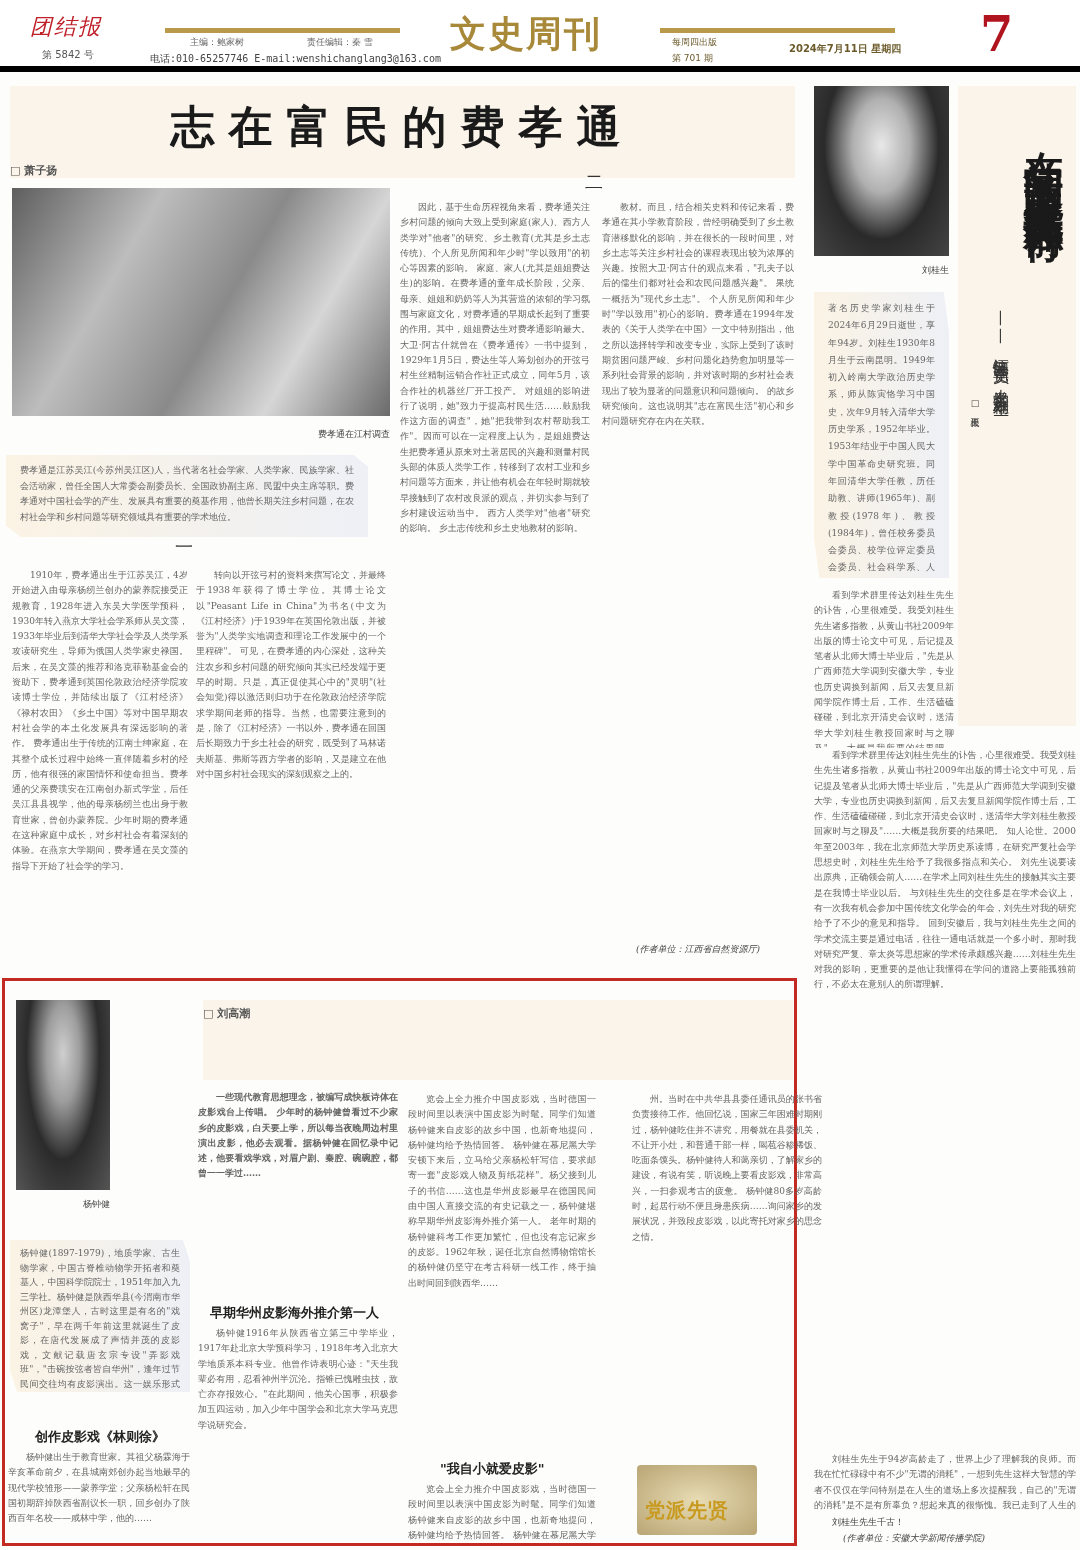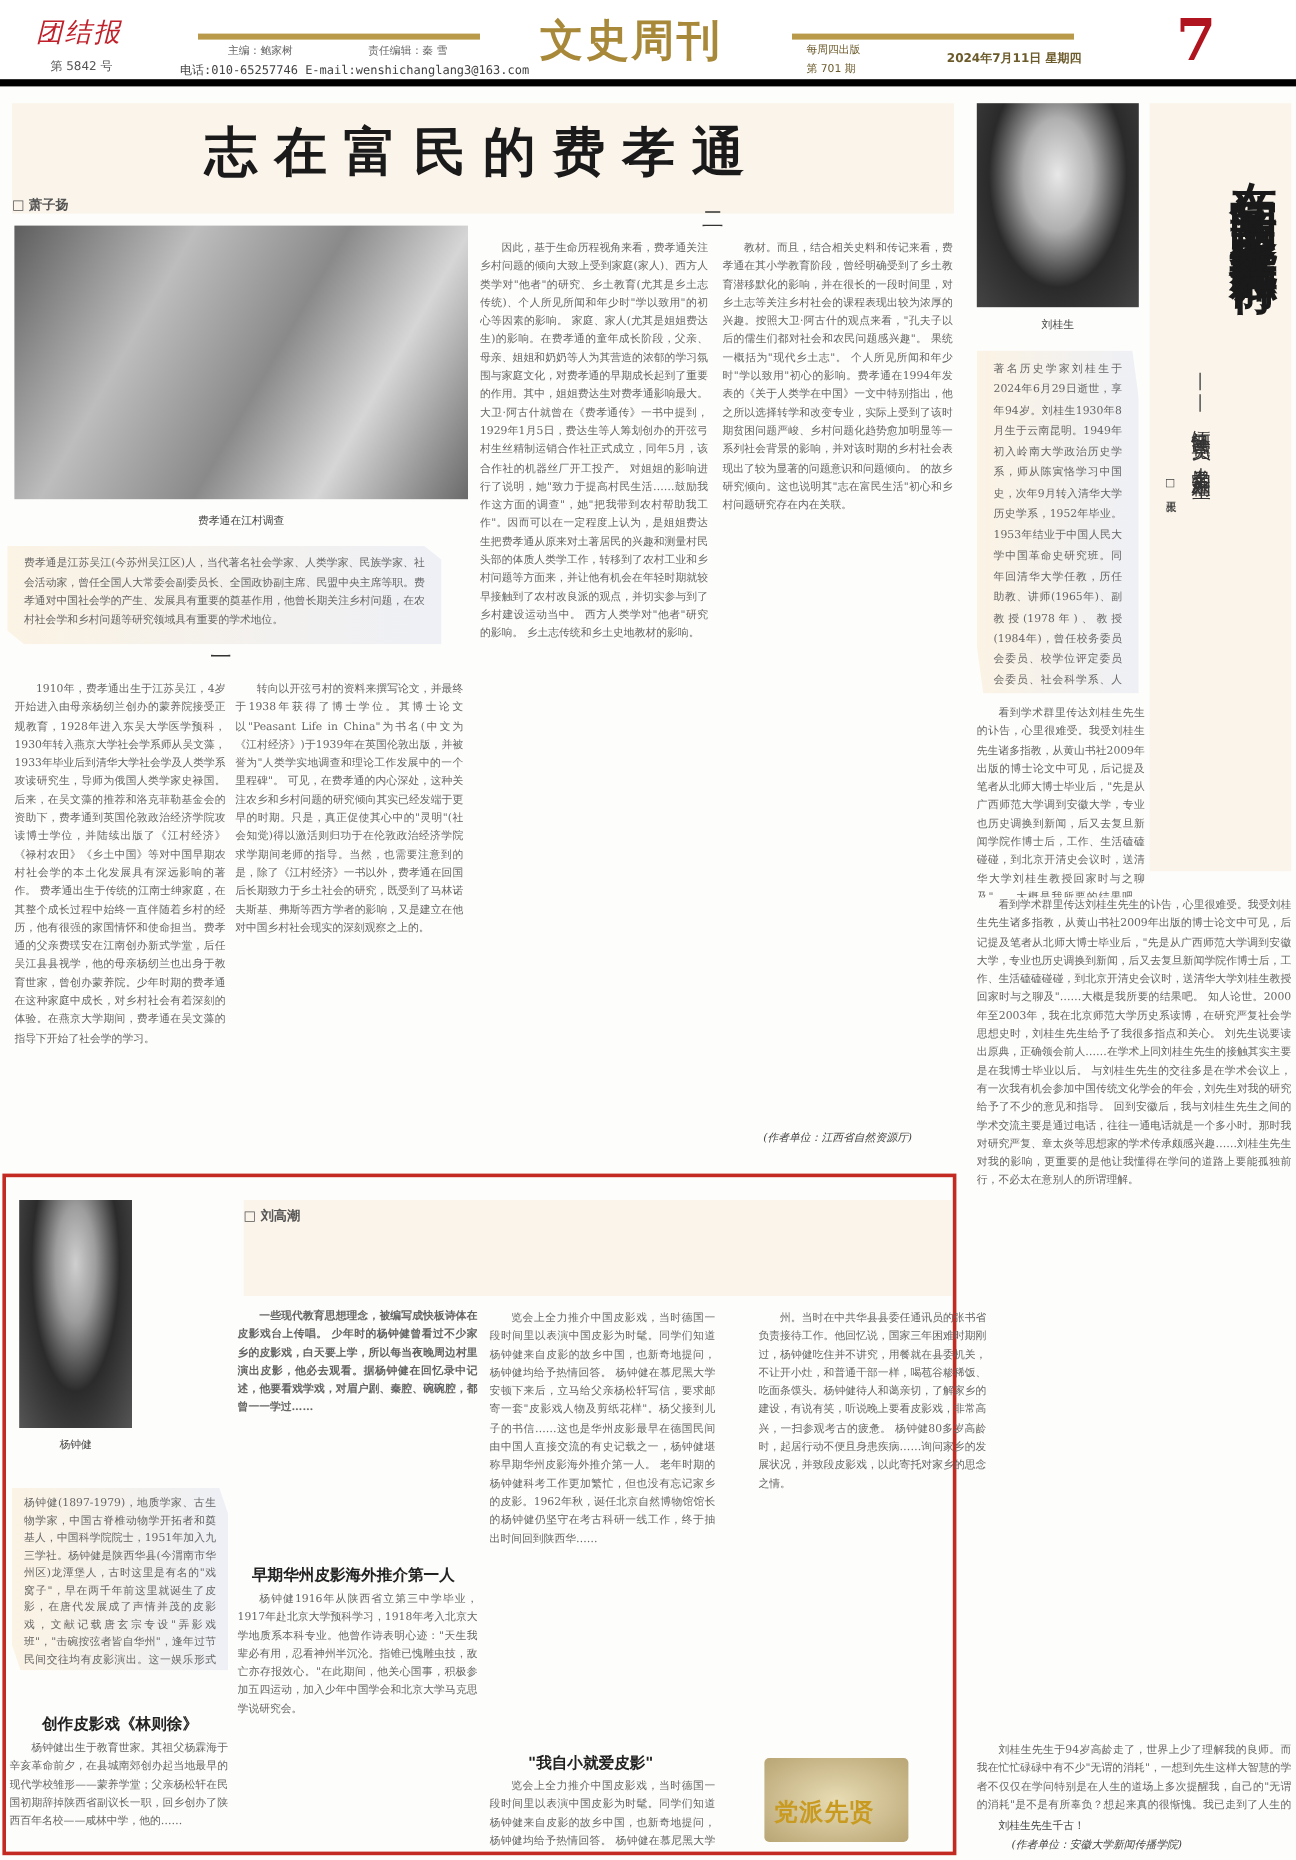--- a/index.html
+++ b/index.html
@@ -15,21 +15,21 @@
 .pubinfo{position:absolute;left:672px;top:34px;font-size:9px;color:#6b5a2a;font-family:"DejaVu Sans",sans-serif;line-height:16px;}
 .pubdate{position:absolute;left:765px;top:42px;font-size:10px;color:#6b5a2a;font-family:"DejaVu Sans",sans-serif;font-weight:bold;margin-left:24px;}
 .page-no{position:absolute;left:980px;top:6px;font-size:48px;color:#b0141e;font-weight:bold;font-family:"DejaVu Serif",serif;}
 .title-band{position:absolute;background:#fbf4ea;}
 .art1-title{position:absolute;left:10px;top:86px;width:785px;height:92px;}
 .art1-title h1{font-size:44px;letter-spacing:14px;text-align:center;padding-top:12px;color:#1a1a1a;font-weight:bold;}
 .byline{font-size:11px;color:#555;margin-top:6px;font-weight:bold;}
 .col{position:absolute;font-size:9px;line-height:15.3px;color:#666;text-align:justify;overflow:hidden;}
 .col p{text-indent:2em;}
 .photo{position:absolute;background:linear-gradient(135deg,#9a9a9a,#e0e0e0 40%,#7a7a7a);}
-.caption{position:absolute;font-size:9px;color:#444;text-align:center;}
+.caption{position:absolute;font-size:9px;color:#444;text-align:right;}
 .summary-box{position:absolute;background:linear-gradient(90deg,#fbf3e4,#eef0f6);font-size:9px;line-height:15.5px;color:#666;padding:8px 14px;text-align:justify;clip-path:polygon(0 0,96% 0,100% 14%,100% 100%,4% 100%,0 86%);}
 .sec-marker{position:absolute;font-size:18px;color:#333;}
 .vtitle{position:absolute;writing-mode:vertical-rl;font-weight:bold;color:#1a1a1a;}
 .vsub{position:absolute;writing-mode:vertical-rl;color:#333;}
 .red-frame{position:absolute;left:2px;top:978px;width:795px;height:568px;border:3px solid #c32a22;}
 .art3-title{position:absolute;left:203px;top:1000px;width:590px;height:80px;}
 .art3-title h1{font-size:34px;text-align:center;padding-top:12px;color:#1a1a1a;font-weight:bold;letter-spacing:2px;}
 .subhead{position:absolute;font-size:13px;font-weight:bold;color:#222;font-family:"DejaVu Sans",sans-serif;}
 .badge{position:absolute;left:637px;top:1465px;width:120px;height:70px;background:radial-gradient(#e8dcb4,#b9a574);border-radius:4px;}
 .badge span{position:absolute;left:8px;top:32px;font-size:20px;font-weight:bold;color:#c89a20;font-family:"DejaVu Sans",sans-serif;letter-spacing:1px;}

